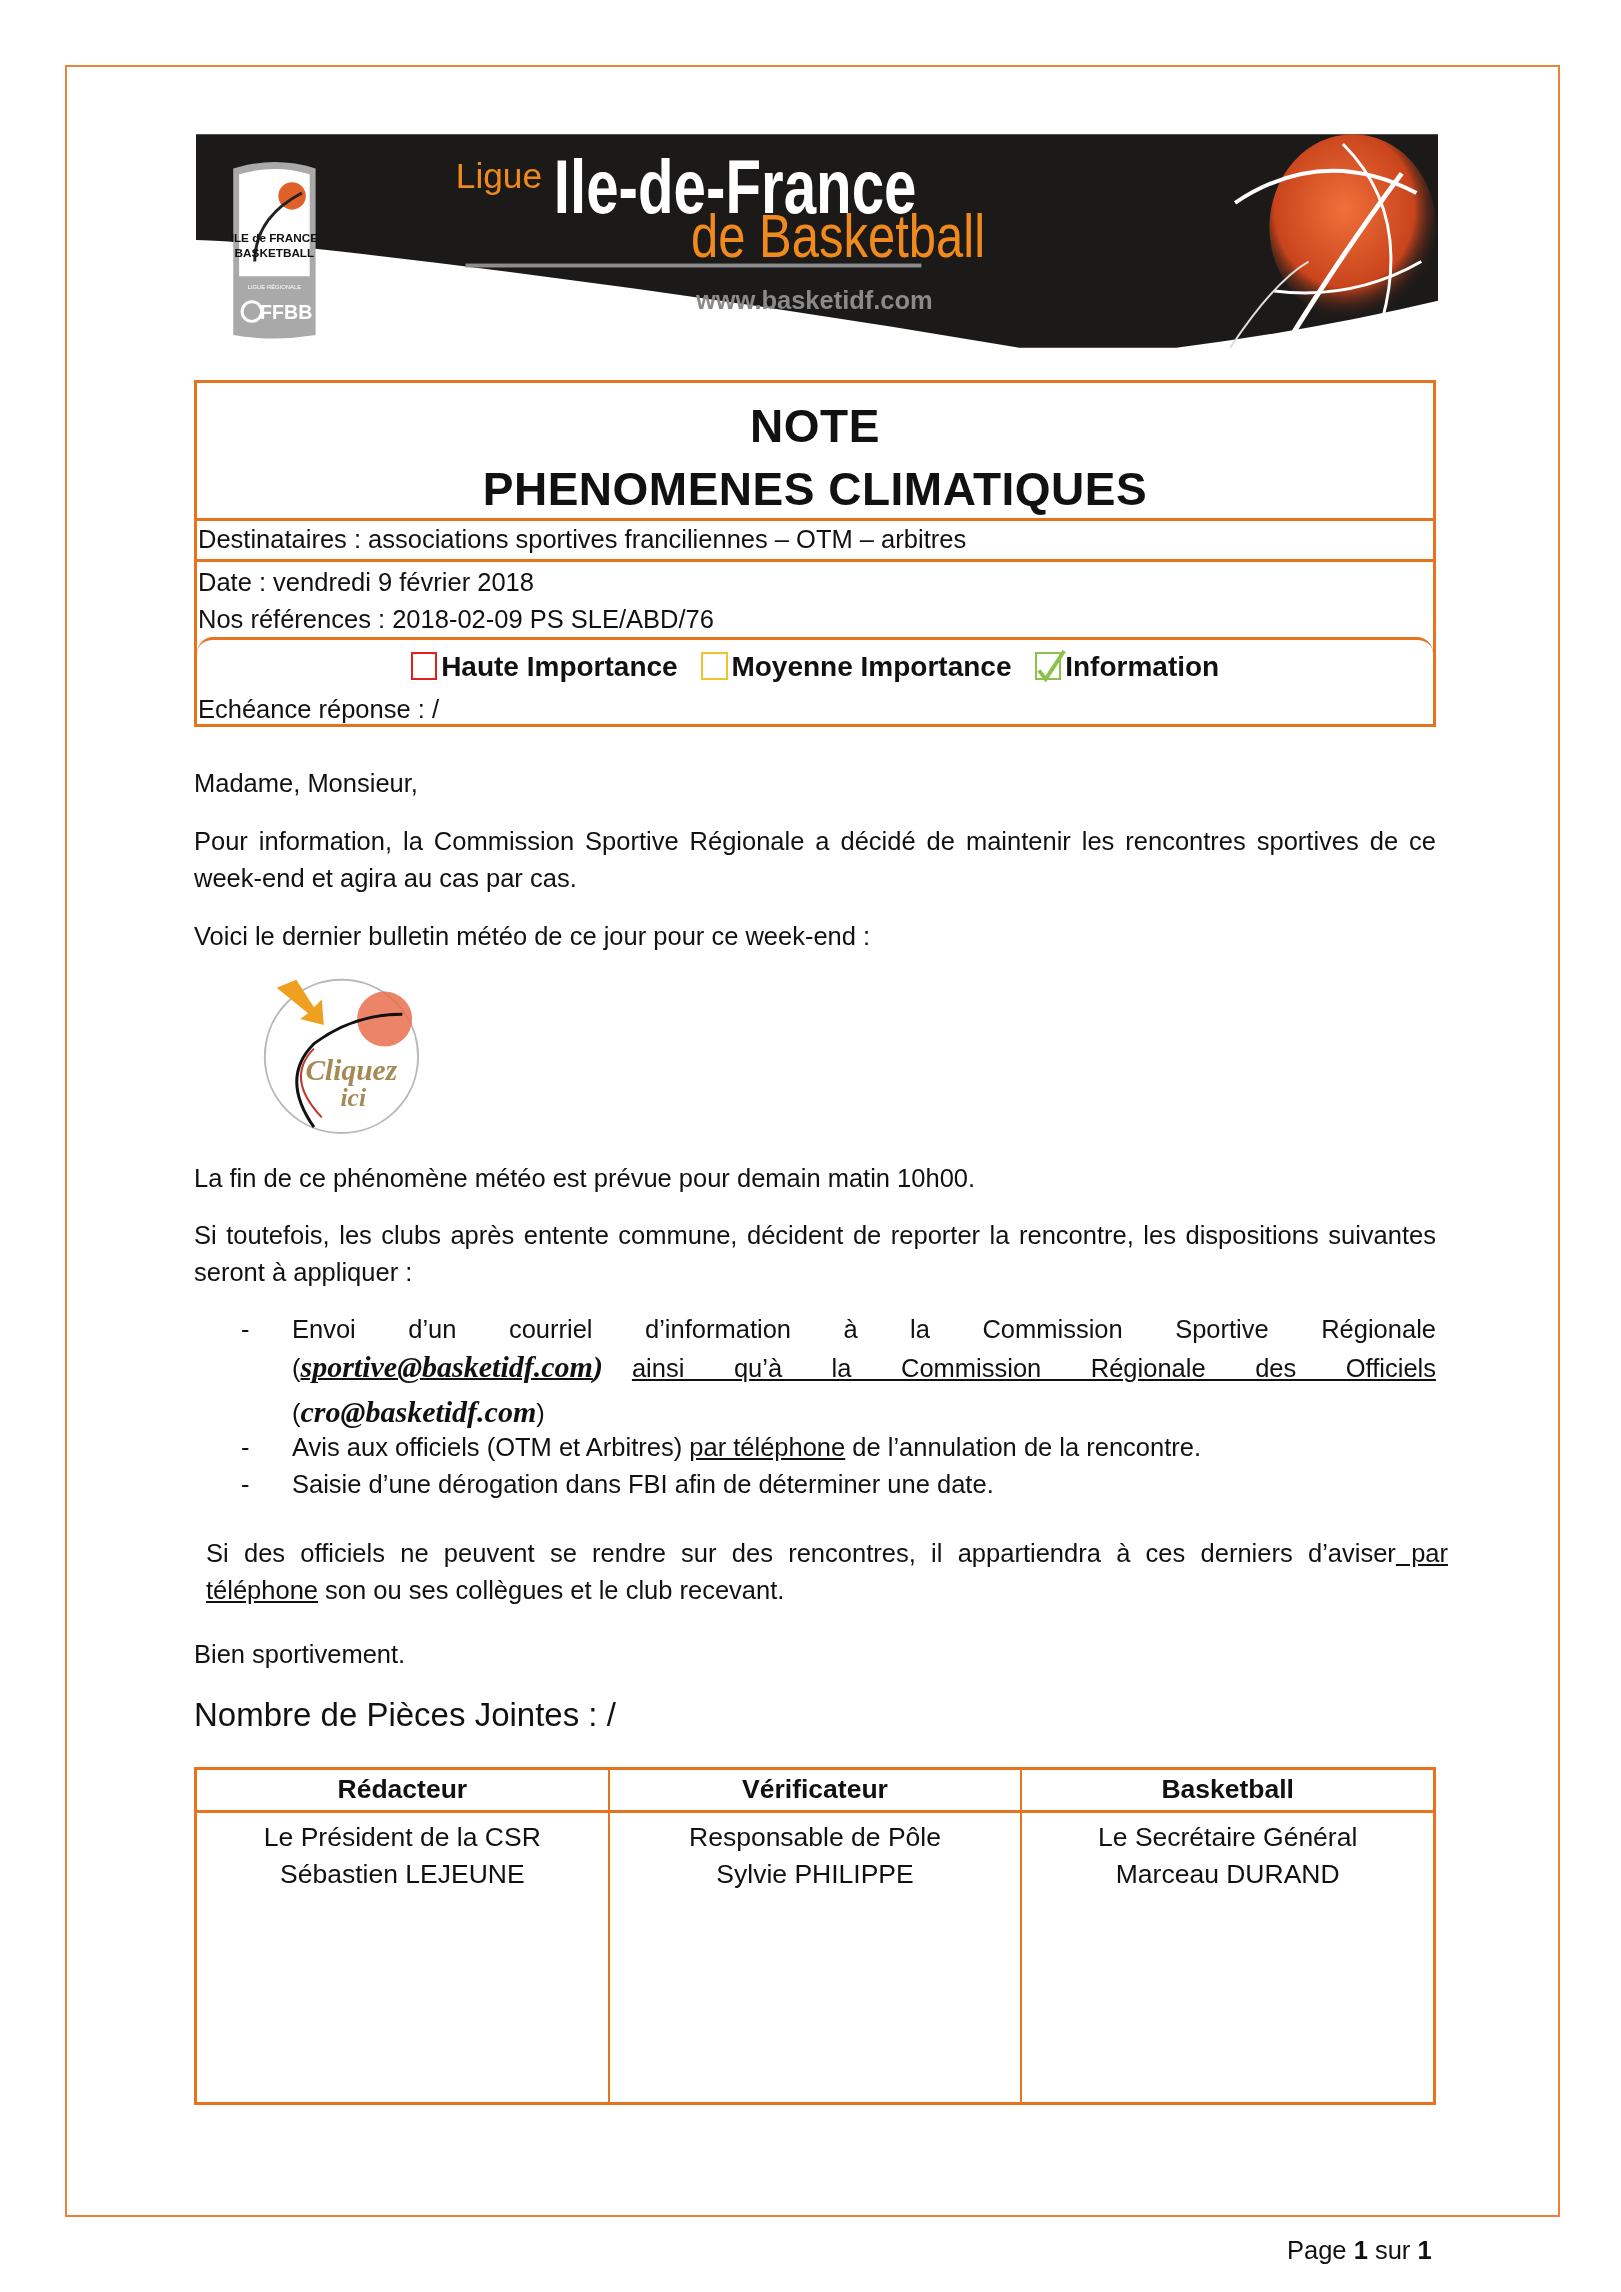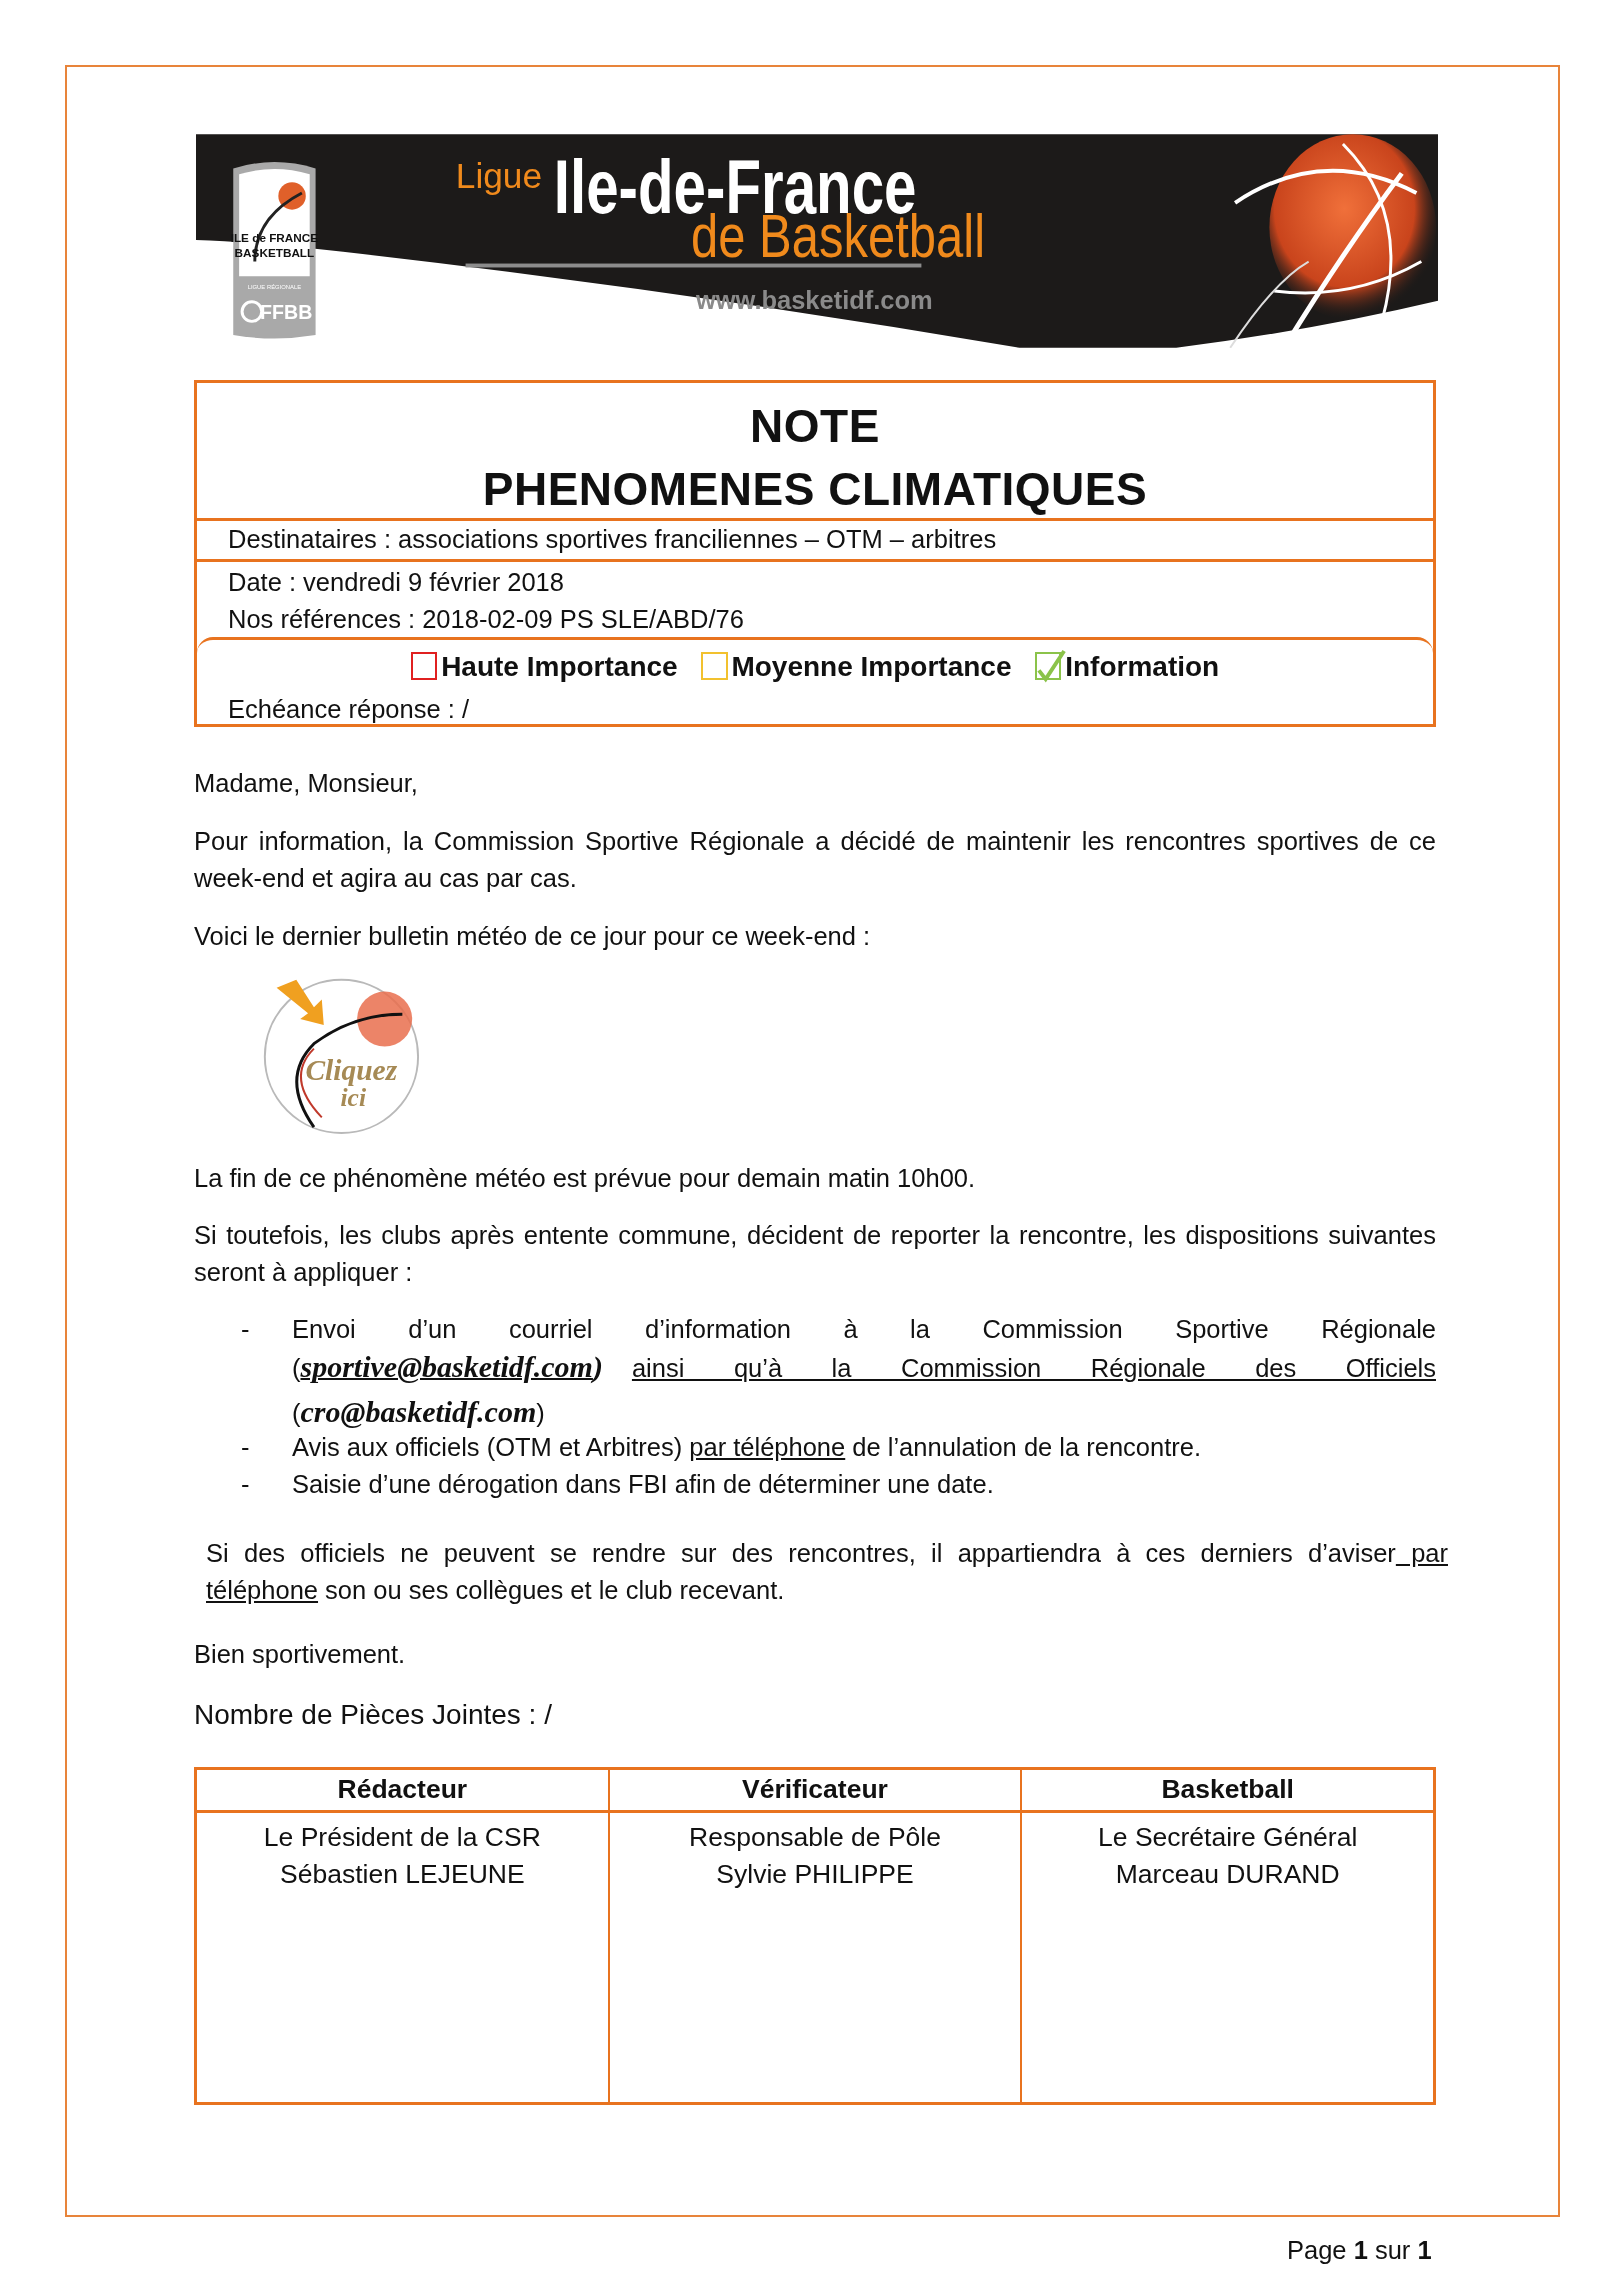--- a/index.html
+++ b/index.html
@@ -11,21 +11,21 @@
   
   .banner { position:absolute; left:196px; top:134px; width:1242px; height:214px; }
   .banner svg { width:100%; height:100%; display:block; }
 
   
   .hdr { position:absolute; left:194px; top:380px; width:1242px; border:3.9px solid #e8731f; box-sizing:border-box; }
   .hdr .row { border-top:3.9px solid #e8731f; box-sizing:border-box; }
   .hdr .row:first-child { border-top:none; }
   .title-row { height:135px; text-align:center; padding-top:11.8px; box-sizing:border-box; }
   .title-line { font-weight:bold; font-size:46px; line-height:63px; letter-spacing:0.5px; }
-  .meta-line { font-size:25.5px; line-height:37px; padding-left:31px; }
+  .meta-line { font-size:25.5px; line-height:37px; padding-left:1px; }
   .dest-row { height:41px; }
   .date-row { height:78px; padding-top:2px; box-sizing:border-box; }
   .imp-row { height:87px; box-sizing:border-box; padding-top:5.9px;border-radius:16px; }
   .imp-line { text-align:center; font-weight:bold; font-size:28px; line-height:41px; }
   .imp-item { display:inline-flex; align-items:center; margin:0 7.8px; }
   .box { display:inline-block; width:26.5px; height:28px; box-sizing:border-box; border:2.9px solid; margin-right:3.9px; position:relative; }
   .box.red { border-color:#e02020; }
   .box.yellow { border-color:#f2c12e; }
   .box.green { border-color:#8bc34a; }
   .box.green svg { position:absolute; left:-2px; top:-5.9px; }
@@ -176,21 +176,21 @@
   <span class="dash">-</span>
   <div class="btext" style="text-align:left;">Saisie d’une dérogation dans FBI afin de déterminer une date.</div>
 </div>
 
 <div class="p" style="top:1535px;margin-left:12px;">
   <div style="text-align:justify; text-align-last:justify;"><span>Si des officiels ne peuvent se rendre sur des rencontres, il appartiendra à ces derniers d’aviser</span><span class="u"> par</span></div>
   <div><span class="u">téléphone</span><span> son ou ses collègues et le club recevant.</span></div>
 </div>
 
 <div class="p" style="top:1636px;">Bien sportivement.</div>
-<div class="p" style="top:1696px; font-size:28px;">Nombre de Pièces Jointes : /</div>
+<div class="p" style="top:1696px; font-size:33px;">Nombre de Pièces Jointes : /</div>
 
 <div class="sig">
   <div class="col">
     <div class="col-head">Rédacteur</div>
     <div class="col-body">
       <div>Le Président de la CSR</div>
       <div>Sébastien LEJEUNE</div>
     </div>
   </div>
   <div class="col">

